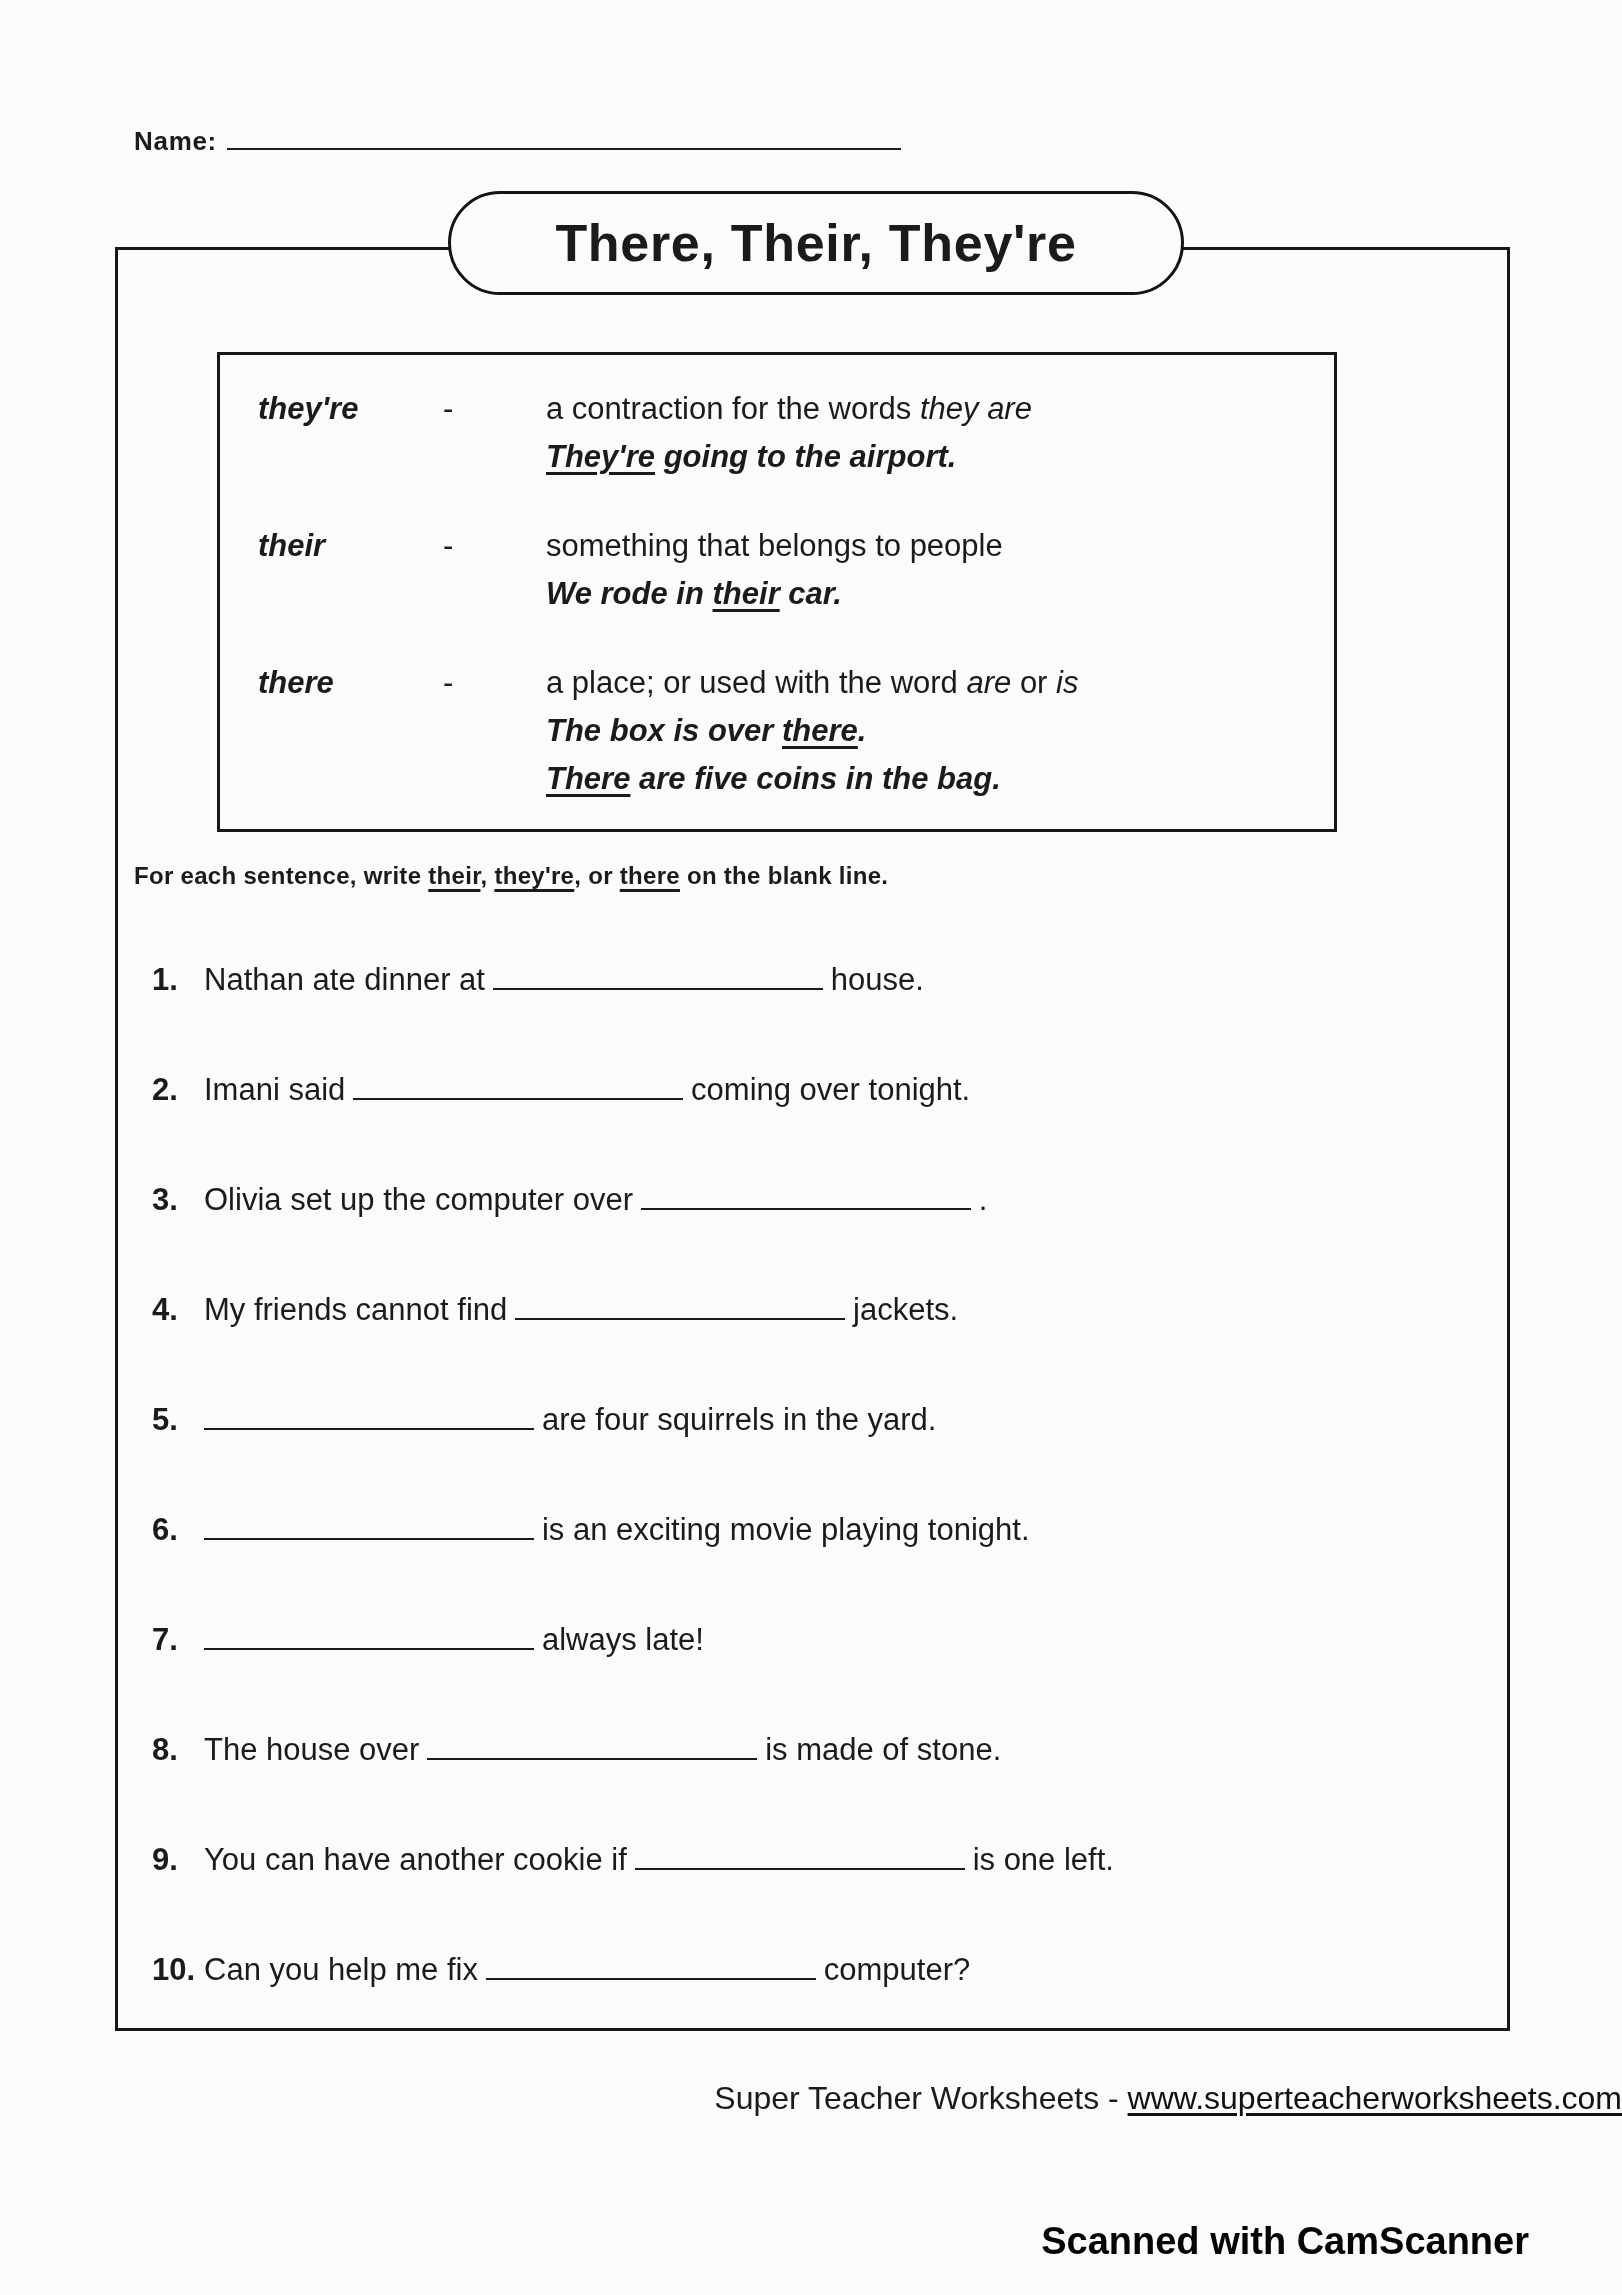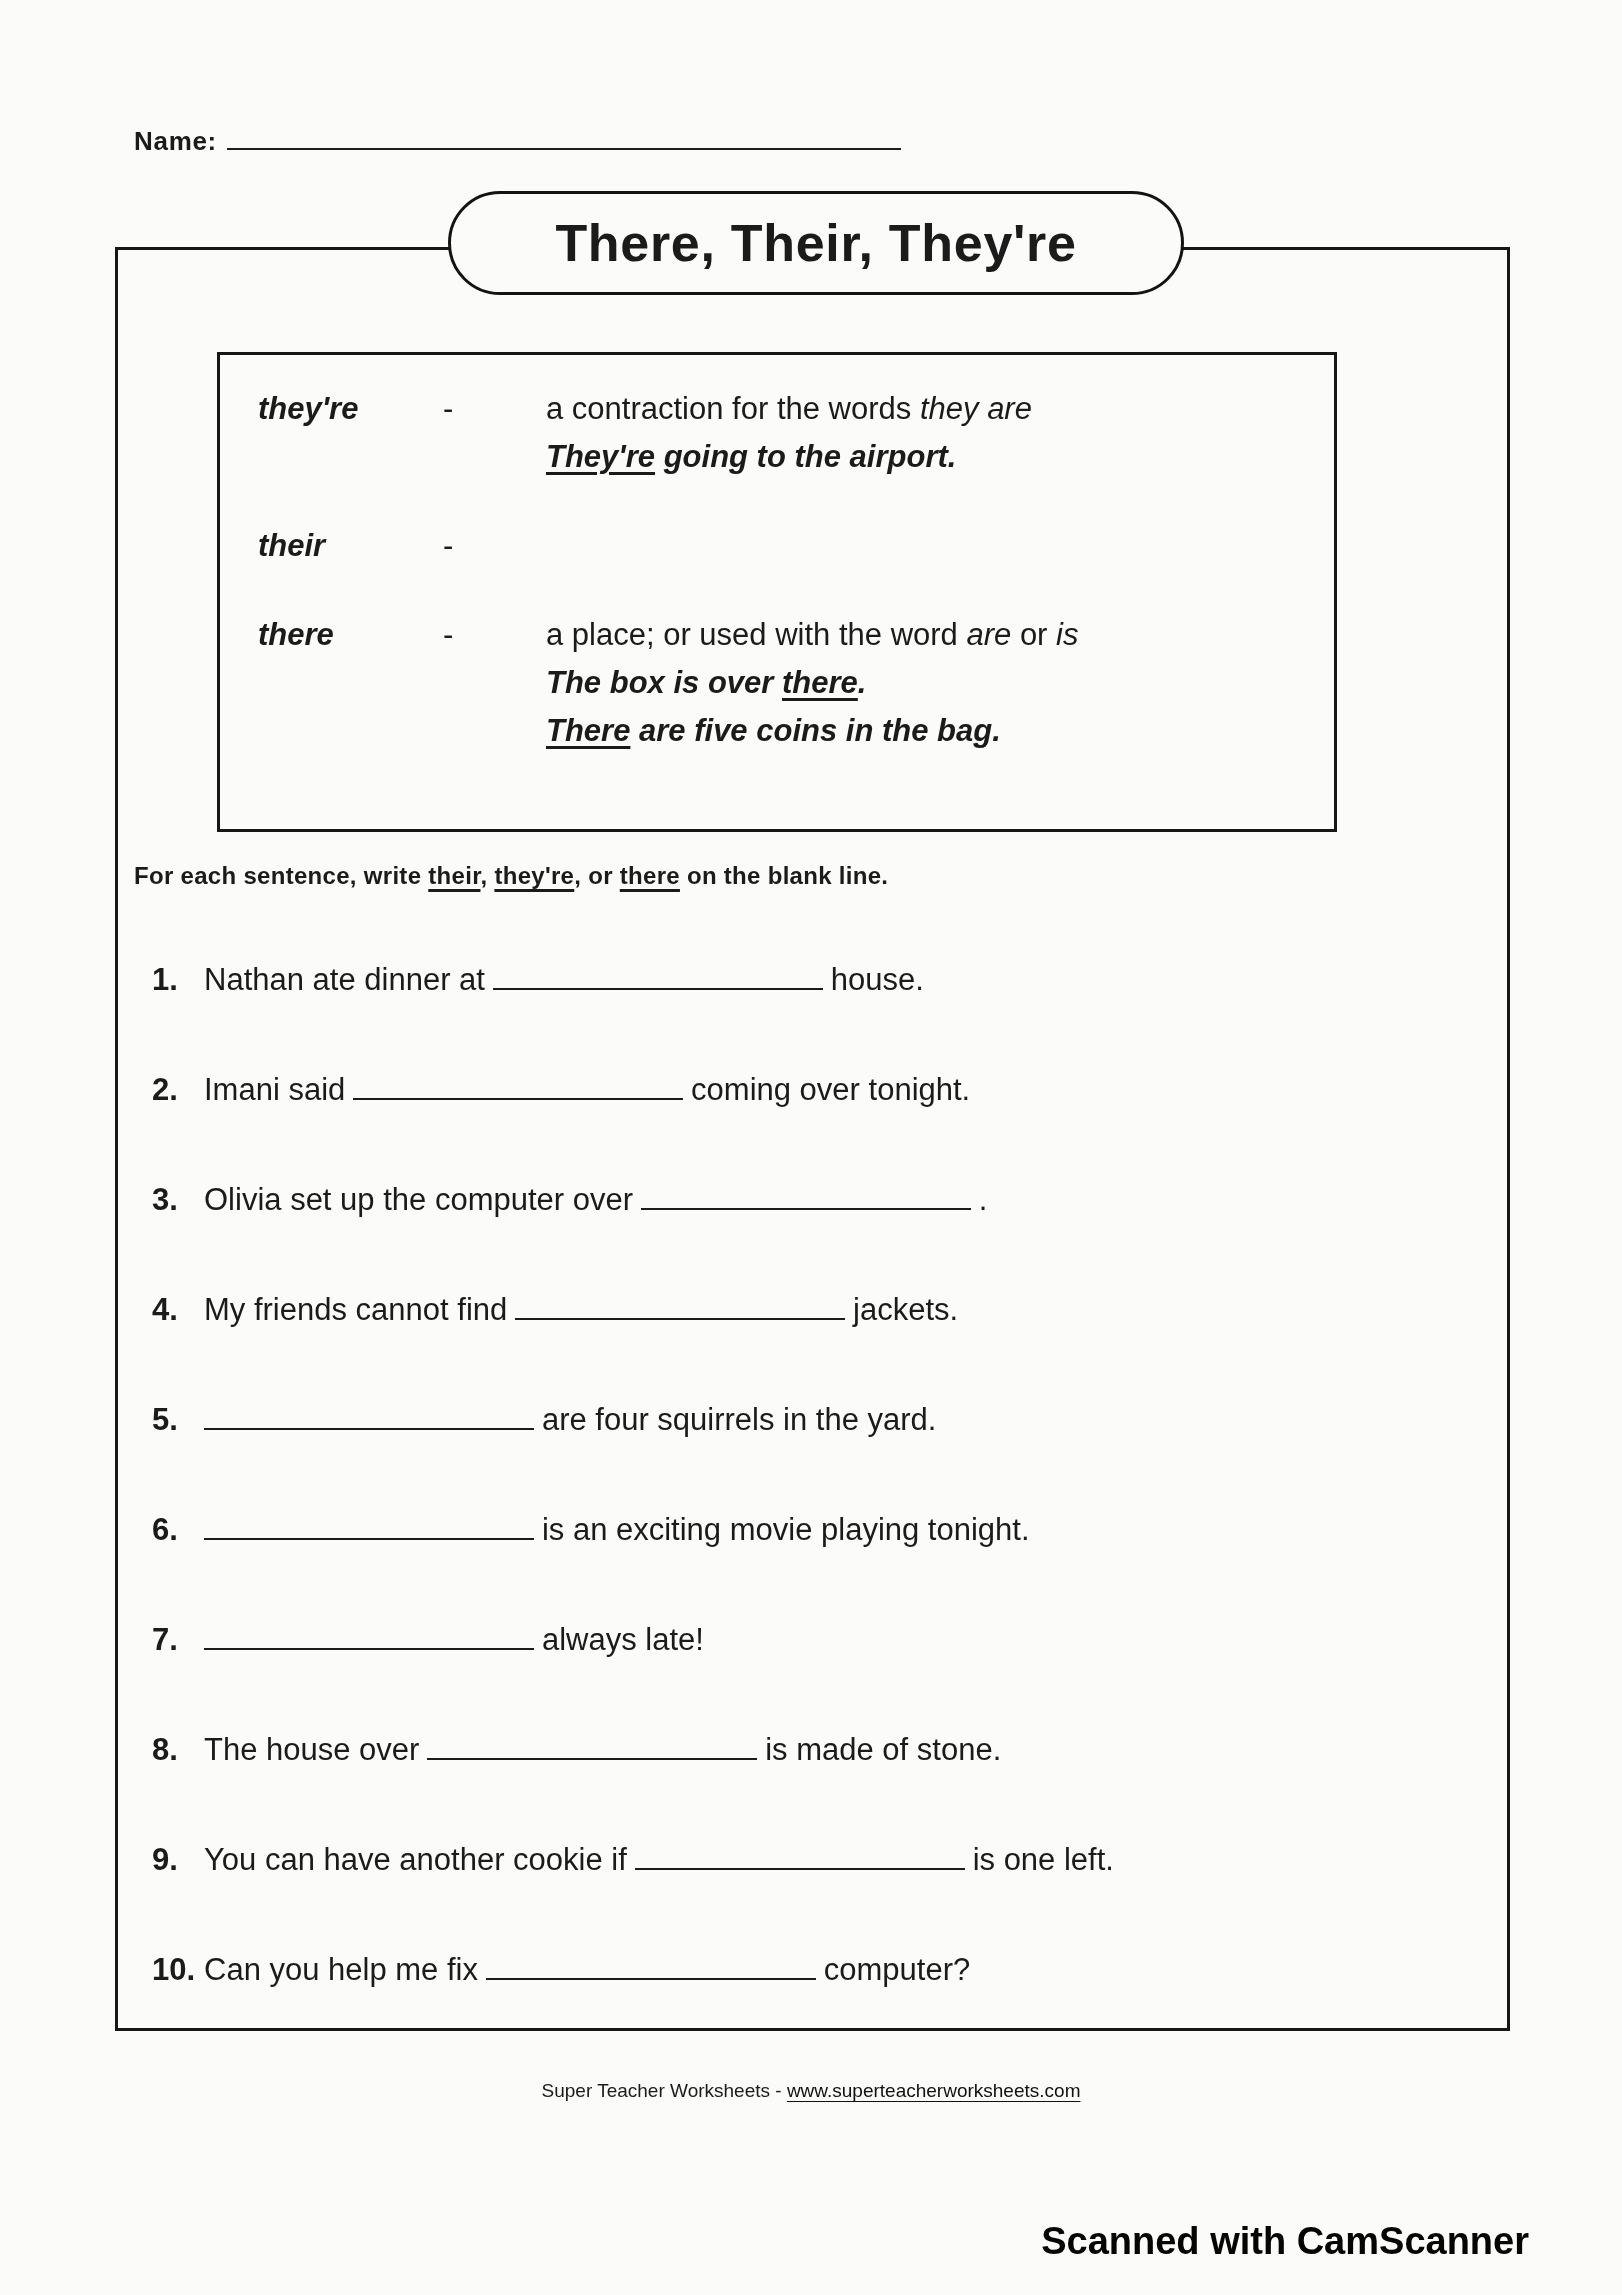--- a/index.html
+++ b/index.html
@@ -51,21 +51,21 @@
   .instruction { position:absolute; left:134px; top:862px; font-size:24px; font-weight:700; z-index:2; letter-spacing:0.3px; }
 
   
   .sentences { position:absolute; left:152px; top:961px; width:1309px; z-index:2; }
   .sentence { font-size:31px; line-height:37px; margin-bottom:73px; white-space:nowrap; }
   .num { display:inline-block; min-width:52px; font-weight:700; }
   .blank { display:inline-block; width:330px; height:6.5px; border-bottom:2.6px solid #1c1c1c; margin:0 7.9px; }
   .sentence .before:empty + .blank { margin-left:0; }
 
   
-  .footer { position:absolute; left:0; right:0; top:2080px; text-align:center; font-size:19px; z-index:2; }
+  .footer { position:absolute; left:0; right:0; top:2080px; text-align:right; font-size:32px; z-index:2; }
   .footer a, .footer .link { text-decoration:underline; text-underline-offset:3.9px; color:#111; cursor:pointer; }
 
   
   .camscanner { position:absolute; right:93px; top:2220px; font-size:38px; font-weight:700; color:#050505; }
 </style>
 </head>
 <body>
 
 <div class="name-row">
   <span>Name:</span><span class="name-line"></span>
@@ -84,20 +84,24 @@
     <span class="def-dash">-</span>
     <div class="def-text">
       <div class="def-meaning"><span>a contraction for the words </span><span class="it">they are</span></div>
       <div class="def-example"><span class="ul">They're</span><span> going to the airport.</span></div>
     </div>
   </div>
 
   <div class="def-entry">
     <span class="def-word">their</span>
     <span class="def-dash">-</span>
+    <div class="def-text">
+      <div class="def-meaning"><span>something that belongs to people</span></div>
+      <div class="def-example"><span>We rode in </span><span class="ul">their</span><span> car.</span></div>
+    </div>
   </div>
 
   <div class="def-entry">
     <span class="def-word">there</span>
     <span class="def-dash">-</span>
     <div class="def-text">
       <div class="def-meaning"><span>a place; or used with the word </span><span class="it">are</span><span> or </span><span class="it">is</span></div>
       <div class="def-example"><span>The box is over </span><span class="ul">there</span><span>.</span></div>
       <div class="def-example"><span class="ul">There</span><span> are five coins in the bag.</span></div>
     </div>

